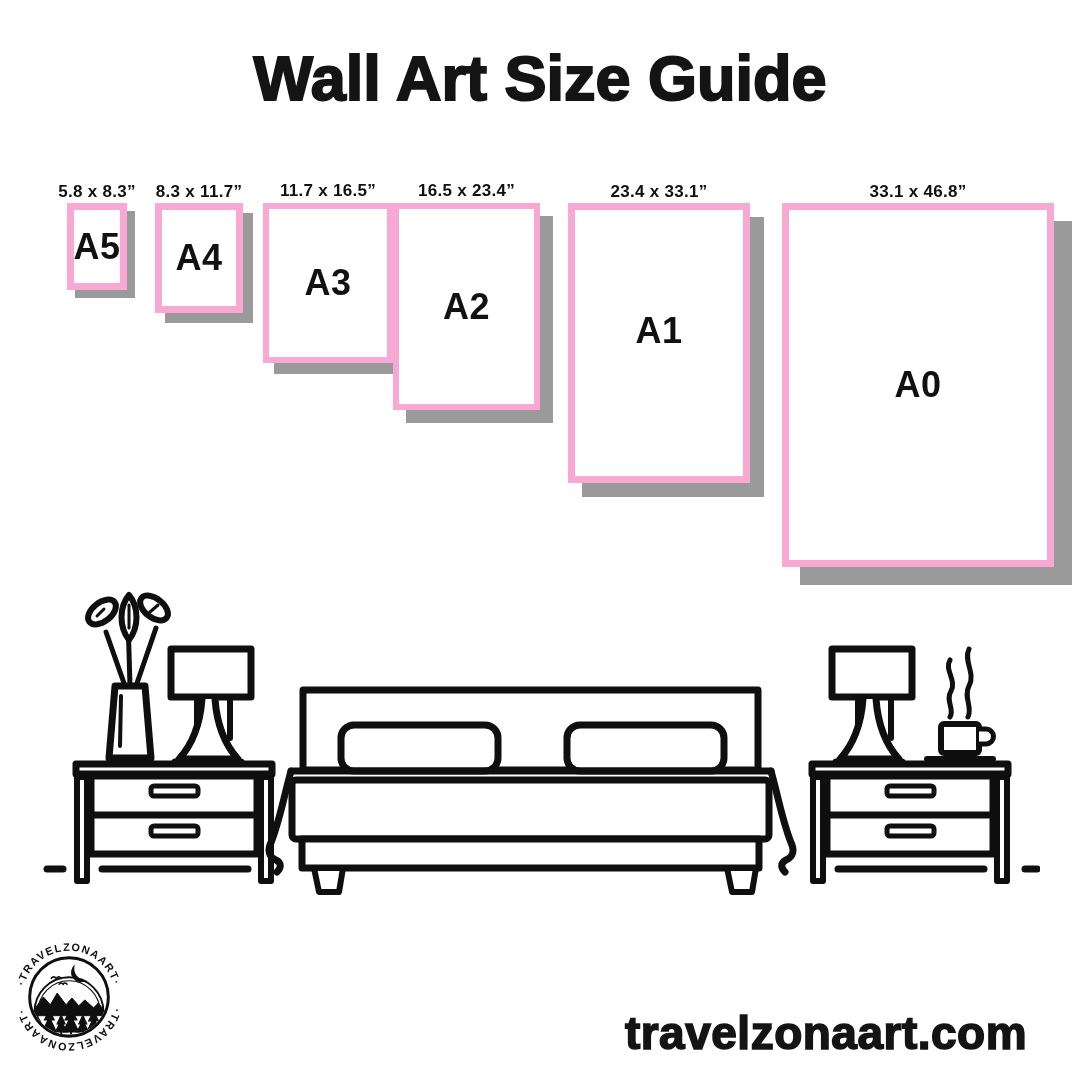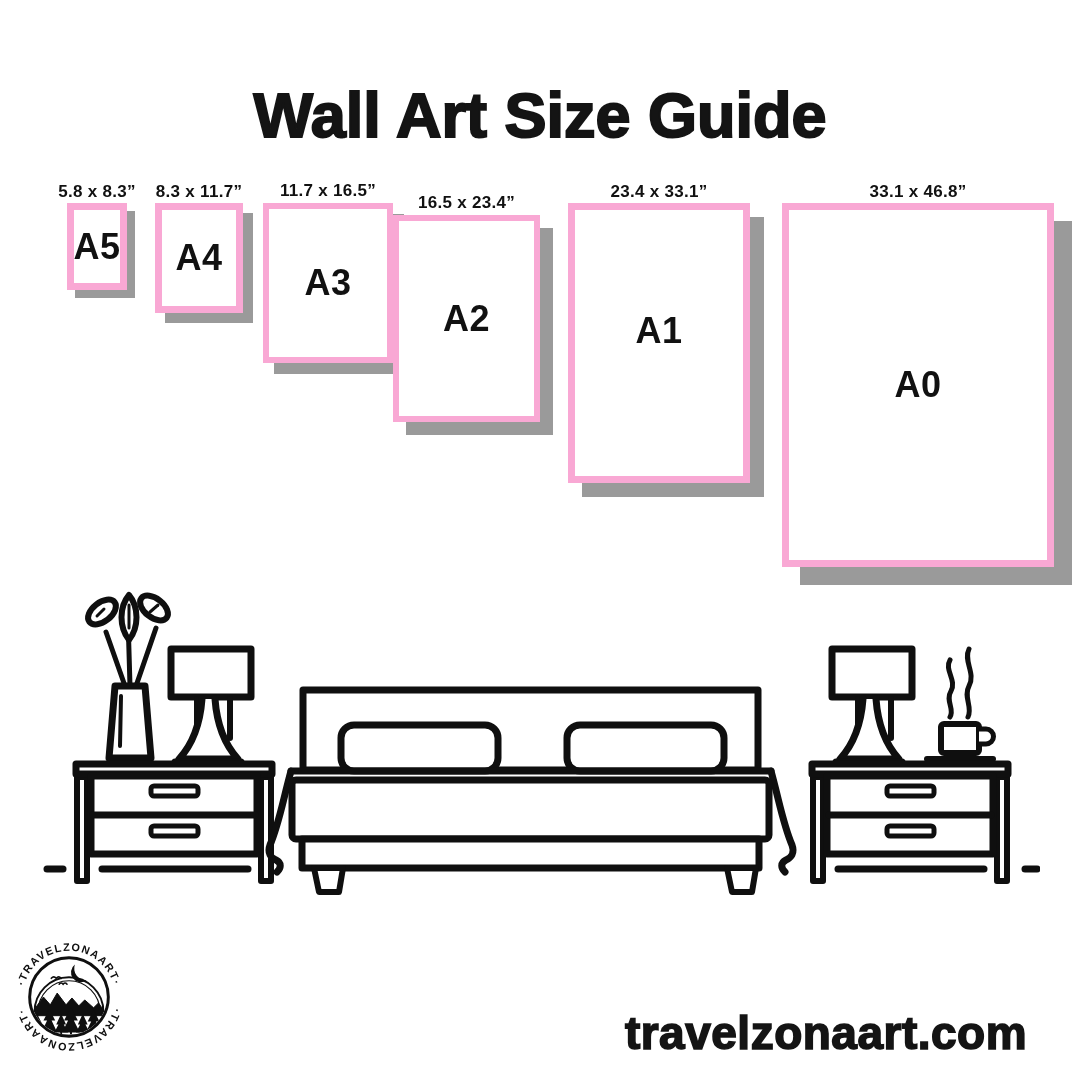--- a/index.html
+++ b/index.html
@@ -3,35 +3,35 @@
 <meta charset="utf-8">
 <style>
   html,body{margin:0;padding:0;}
   body{
     width:1080px;height:1080px;position:relative;background:#ffffff;
     font-family:"Liberation Sans","DejaVu Sans",sans-serif;color:#0f0f0f;
     overflow:hidden;
   }
   .title{
     position:absolute;left:0;right:0;top:42px;text-align:center;
-    font-size:63px;font-weight:700;letter-spacing:0px;color:#141414;margin-top:37px;
+    font-size:63px;font-weight:700;letter-spacing:0px;color:#141414;
     -webkit-text-stroke:2px #141414;
   }
   
   .frame{position:absolute;box-sizing:border-box;background:#ffffff;
     border:7px solid #f9a8d4;display:flex;align-items:center;justify-content:center;}
   .dims{
     position:absolute;bottom:calc(100% + 8px);left:50%;transform:translateX(-50%);
     white-space:nowrap;font-size:17px;font-weight:700;letter-spacing:.3px;color:#111;
   }
   .frame-label{font-size:36px;font-weight:700;color:#111;letter-spacing:.5px;}
   .f-a5{left:67px;top:203px;width:60px;height:87px;box-shadow:8px 8px 0 #9a9a9a;}
   .f-a4{left:155px;top:203px;width:88px;height:110px;box-shadow:10px 10px 0 #9a9a9a;}
   .f-a3{left:263px;top:203px;width:130px;height:160px;border-width:6px;box-shadow:11px 11px 0 #9a9a9a;}
-  .f-a2{left:393px;top:215px;width:147px;height:207px;border-width:6px;box-shadow:13px 13px 0 #9a9a9a;}
+  .f-a2{left:393px;top:203px;width:147px;height:207px;border-width:6px;box-shadow:13px 13px 0 #9a9a9a;}
   .f-a1{left:568px;top:203px;width:182px;height:280px;border-width:7px;box-shadow:14px 14px 0 #9a9a9a;}
   .f-a0{left:782px;top:203px;width:272px;height:364px;border-width:7px;box-shadow:18px 18px 0 #9a9a9a;}
   .f-a1 .frame-label{transform:translateY(-12px);}
   
   .bedroom{position:absolute;left:40px;top:588px;}
   
   .logo{position:absolute;left:10px;top:938px;}
   .website{
     position:absolute;left:596px;top:1006px;width:460px;text-align:center;
     font-size:46px;font-weight:700;color:#141414;-webkit-text-stroke:1.6px #141414;

